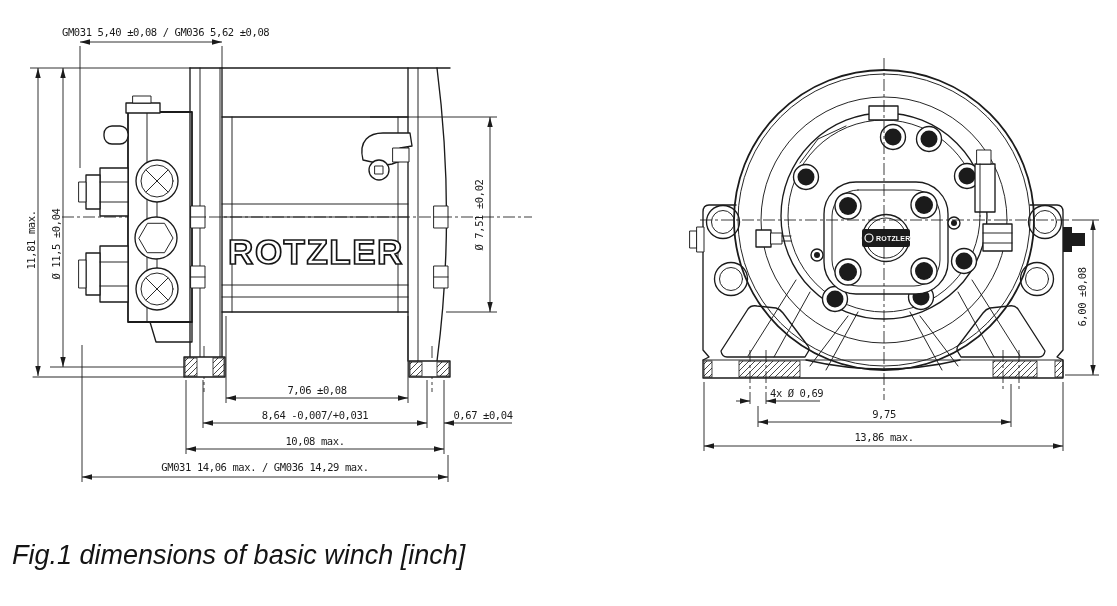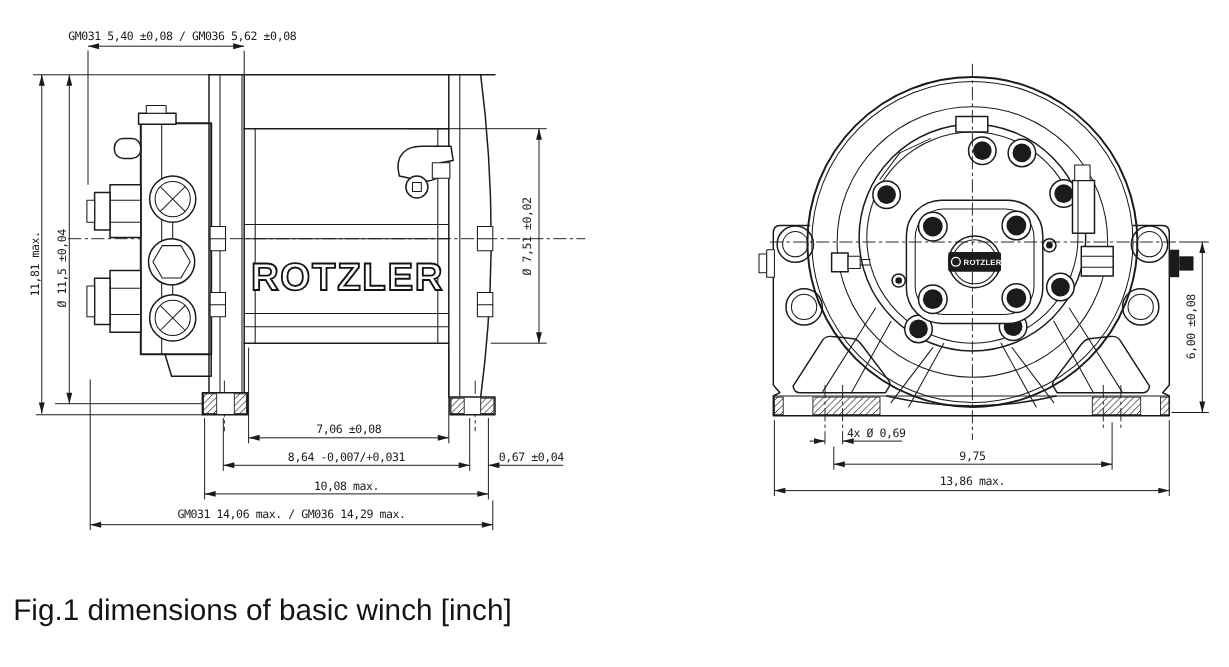--- a/index.html
+++ b/index.html
@@ -12,21 +12,21 @@
   .t  {fill:none;stroke:#1b1b1b;stroke-width:0.95;stroke-linejoin:round;stroke-linecap:round;}
   .w  {fill:#ffffff;}
   .ink{fill:#1b1b1b;}
   .cl {fill:none;stroke:#1b1b1b;stroke-width:0.85;stroke-dasharray:12 3 3 3;}
   .dim{fill:none;stroke:#1b1b1b;stroke-width:0.9;}
   text.d{font-family:"DejaVu Sans Mono",monospace;font-size:10.5px;fill:#1b1b1b;letter-spacing:-0.4px;}
   text.logo{font-family:"Liberation Sans",sans-serif;font-weight:bold;font-size:35px;
             letter-spacing:1.5px;fill:#ffffff;stroke:#141414;stroke-width:1.7px;}
   text.hublogo{font-family:"Liberation Sans",sans-serif;font-weight:bold;font-size:7px;fill:#ffffff;letter-spacing:.2px;}
   .caption{position:absolute;left:12px;top:540px;width:700px;
-           font-size:27px;color:#141414;}
+           font-style:italic;font-size:27px;color:#141414;}
 </style>
 </head>
 <body>
 
 <div id="app">
 <svg width="1117" height="606" viewBox="0 0 1117 606">
   <defs>
     <pattern id="hatchp" width="6" height="6" patternUnits="userSpaceOnUse">
       <path d="M0,6 L6,0 M-1.5,1.5 L1.5,-1.5 M4.5,7.5 L7.5,4.5" stroke="#1b1b1b" stroke-width="0.8" fill="none"></path>
     </pattern>

